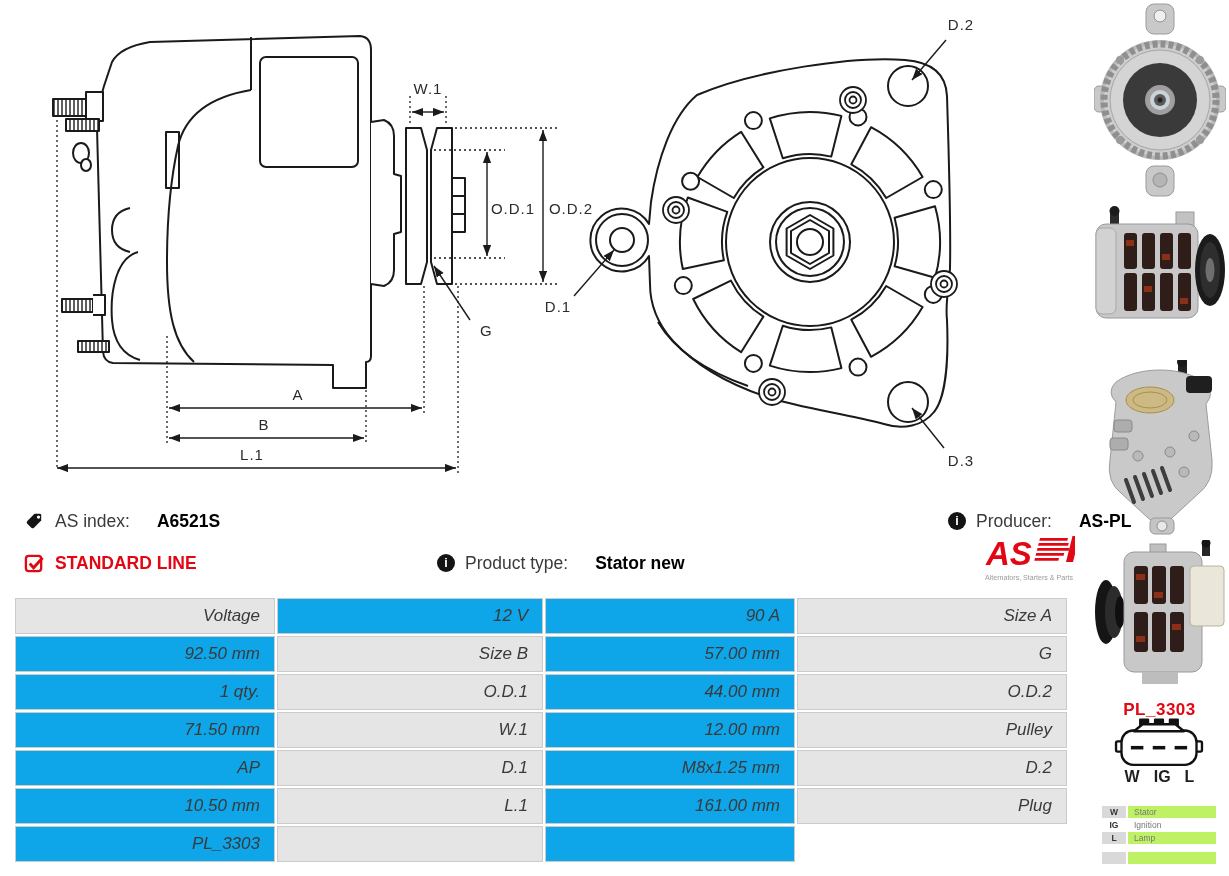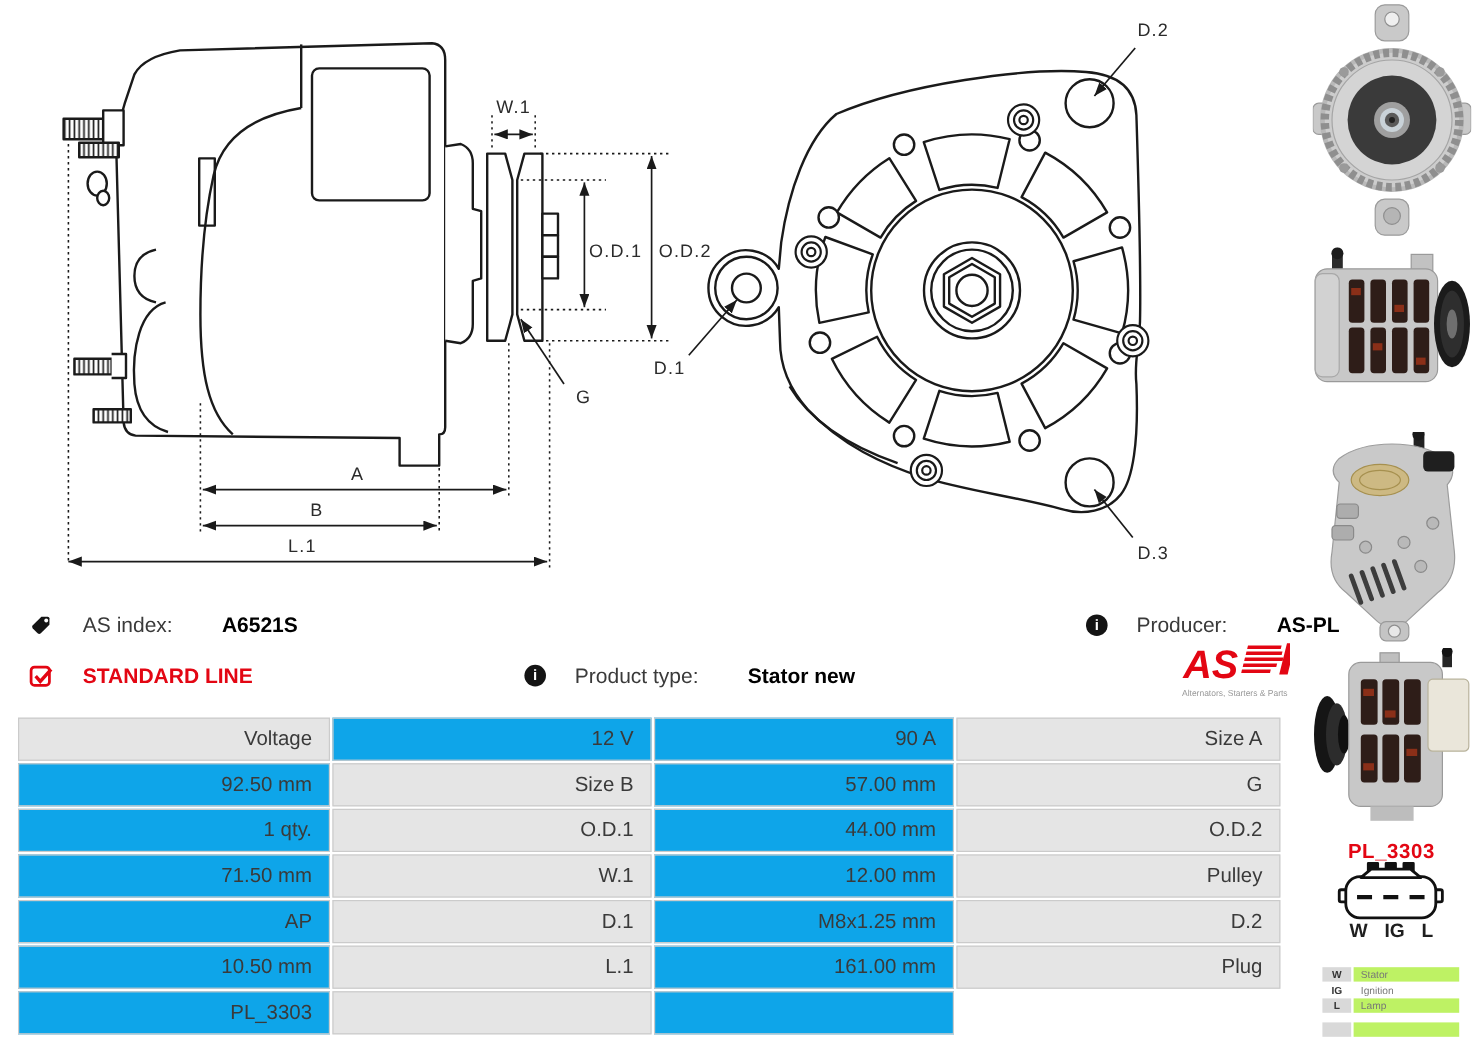--- a/index.html
+++ b/index.html
@@ -6,34 +6,34 @@
   html,body{margin:0;padding:0;background:#fff;}
   .page{position:relative;width:1229px;height:876px;background:#fff;overflow:hidden;
         font-family:"Liberation Sans",sans-serif;color:#3a3a3a;}
   svg text{font-family:"Liberation Sans",sans-serif;}
 
   
   .drawings{position:absolute;left:0;top:0;}
   .dim-label{font-size:15px;fill:#2b2b2b;letter-spacing:1px;}
 
   
-  .meta-item{position:absolute;display:flex;align-items:center;gap:24px;height:24px;
+  .meta-item{position:absolute;display:flex;align-items:center;gap:10px;height:24px;
              font-size:17.5px;white-space:nowrap;}
   .meta-item .b{font-weight:bold;color:#000;margin-left:17px;}
   .red{color:var(--red);font-weight:bold;}
   .info-icon{width:18px;height:18px;border-radius:50%;background:#141414;color:#fff;
              display:inline-flex;align-items:center;justify-content:center;
              font-size:12.5px;font-weight:bold;flex:0 0 18px;}
   .info-icon::after{content:"i";}
   .logo{position:absolute;left:983px;top:534px;}
 
   
   .spec-table{position:absolute;left:15px;top:598px;width:1024px;
               display:grid;grid-template-columns:260px 266px 250px 270px;
-              grid-auto-rows:36px;gap:2px;}
+              grid-auto-rows:36px;gap:2px;font-style:italic;}
   .spec-table .cell{box-sizing:border-box;border:1px solid #cbcbcb;line-height:34px;
                     text-align:right;padding-right:14px;font-size:17px;color:#3a3a3a;
                     overflow:hidden;}
   .spec-table .lab{background:#e5e5e5;}
   .spec-table .val{background:#0ea5e9;}
 
   
   .sidebar{position:absolute;left:1090px;top:0;width:139px;height:876px;}
   .photo{position:absolute;}
   .plug-code{position:absolute;top:700px;left:0;width:139px;text-align:center;
@@ -193,21 +193,21 @@
   <div class="meta-item" style="left:24px;top:509px">
     <svg width="21" height="21" viewBox="0 0 22 22">
       <path d="M3.5,10.5 L11,3 h5.5 a1.5,1.5 0 0 1 1.5,1.5 V10 l-7.5,7.5 a2,2 0 0 1 -2.8,0 L3.5,13.3 a2,2 0 0 1 0,-2.8 Z" fill="#141414"></path>
       <circle cx="15.2" cy="6.4" r="1.7" fill="#fff"></circle>
     </svg>
     <span>AS index:</span>
     <span class="b">A6521S</span>
   </div>
 
 
-  <div class="meta-item" style="left:905px;top:509px">
+  <div class="meta-item" style="left:948px;top:509px">
     <span class="info-icon"></span>
     <span>Producer:</span>
     <span class="b">AS-PL</span>
   </div>
 
   <div class="meta-item" style="left:24px;top:551px">
     <svg width="21" height="21" viewBox="0 0 22 22">
       <rect x="2" y="3" width="16" height="16" rx="3" fill="none" stroke="var(--red)" stroke-width="2.4"></rect>
       <path d="M6,11 l4,4.5 L19.5,5" fill="none" stroke="var(--red)" stroke-width="3"></path>
     </svg>

